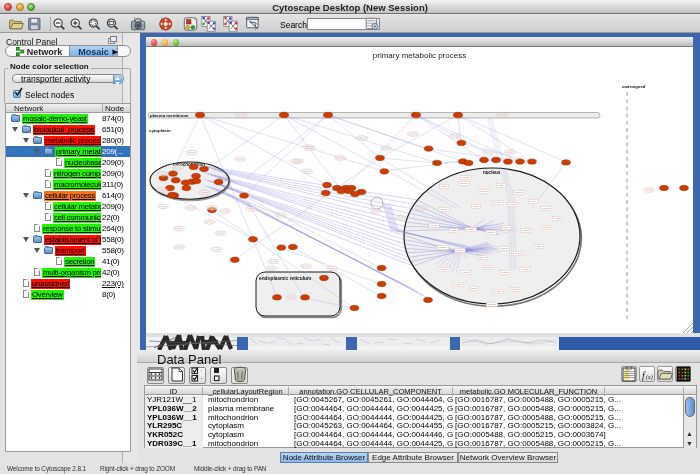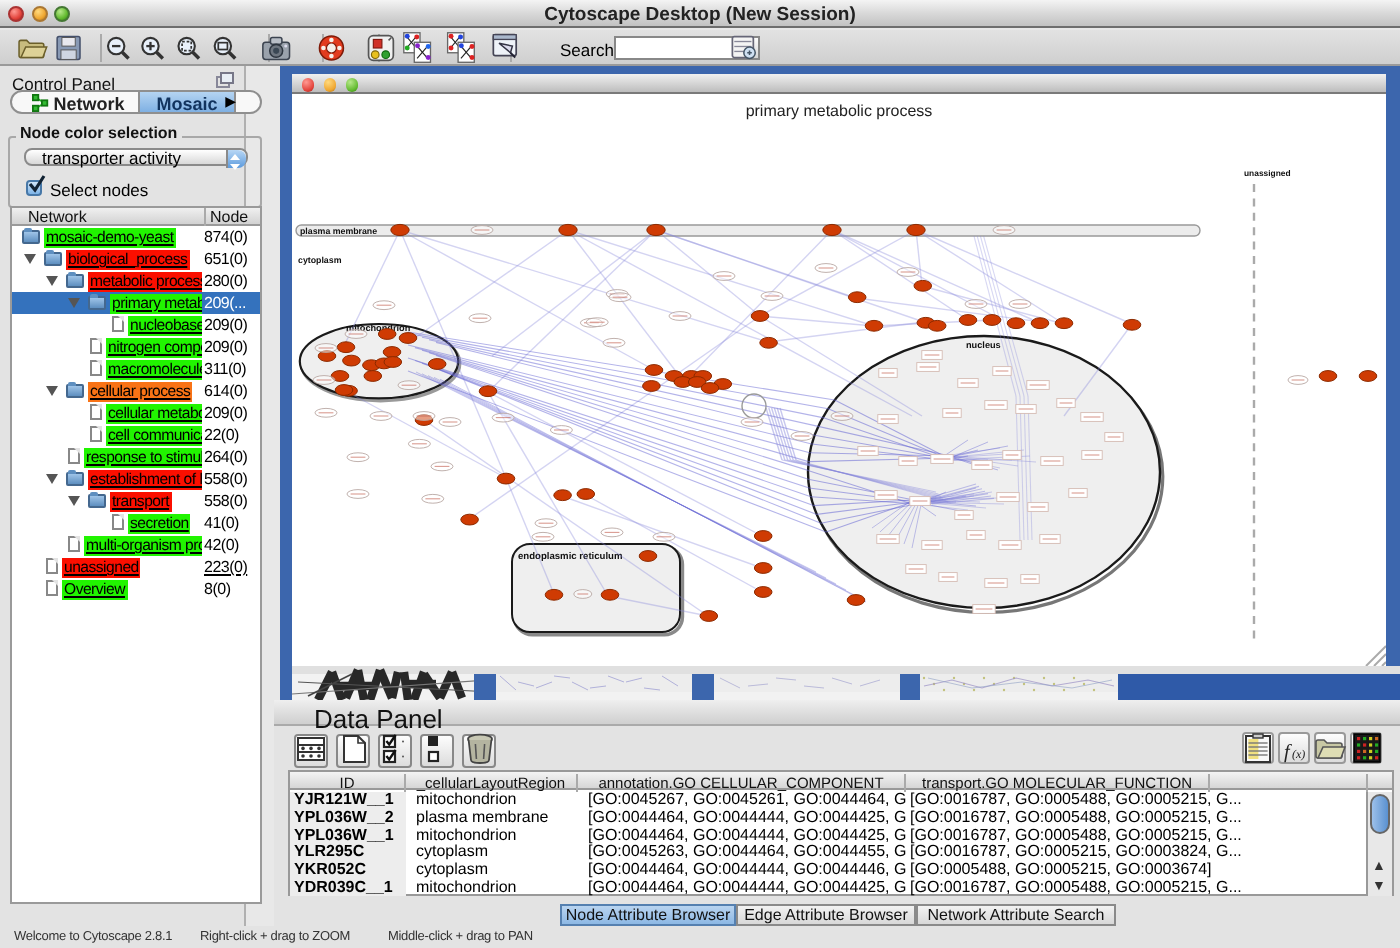--- a/index.html
+++ b/index.html
@@ -873,27 +873,27 @@
         <rect x="4.5" y="11.100000000000001" width="1.6" height="1.6" fill="#22aa22"></rect>
         <rect x="7.5" y="11.100000000000001" width="1.6" height="1.6" fill="#cccc22"></rect>
         <rect x="10.5" y="11.100000000000001" width="1.6" height="1.6" fill="#cc2222"></rect>
       </g>
     </svg>
   <div id="dtable">
     <div id="dt-hdr">
       <div style="left:0;width:58px;">ID</div>
       <div style="left:58px;width:86px;">_cellularLayoutRegion</div>
       <div style="left:144px;width:164px;">annotation.GO CELLULAR_COMPONENT</div>
-      <div style="left:308px;width:152px;">transport.GO MOLECULAR_FUNCTION</div>
+      <div style="left:308px;width:152px;">metabolic.GO MOLECULAR_FUNCTION</div>
       <div style="left:460px;width:79px;"></div>
     </div>
     <div style="position:absolute;left:0;top:10px;width:58px;height:52px;background:#ededed;"></div>
       <div id="drows">
         <div class="drow" style="top:10px">
-    <span class="dcell" style="left:2px;width:58px;font-weight:bold">YJR121W__1</span>
+    <span class="dcell" style="left:2px;width:58px;font-weight:normal">YJR121W__1</span>
     <span class="dcell" style="left:63px;width:84px">mitochondrion</span>
     <span class="dcell" style="left:149px;width:159px">[GO:0045267, GO:0045261, GO:0044464, G...</span>
     <span class="dcell" style="left:310px;width:225px">[GO:0016787, GO:0005488, GO:0005215, G...</span>
   </div>
         <div class="drow" style="top:18.8px">
     <span class="dcell" style="left:2px;width:58px;font-weight:bold">YPL036W__2</span>
     <span class="dcell" style="left:63px;width:84px">plasma membrane</span>
     <span class="dcell" style="left:149px;width:159px">[GO:0044464, GO:0044444, GO:0044425, G...</span>
     <span class="dcell" style="left:310px;width:225px">[GO:0016787, GO:0005488, GO:0005215, G...</span>
   </div>
@@ -925,19 +925,19 @@
     <div id="dscroll">
       <div id="dthumb"></div>
       <div style="position:absolute;left:2px;bottom:11px;font-size:7px;color:#333">▲</div>
       <div style="position:absolute;left:2px;bottom:1px;font-size:7px;color:#333">▼</div>
     </div>
   </div>
 </div>
 
 <div class="btab" id="btab1">Node Attribute Browser</div>
 <div class="btab" style="left:368px;width:90px;">Edge Attribute Browser</div>
-<div class="btab" style="left:458px;width:100px;">Network Attribute Search</div>
+<div class="btab" style="left:458px;width:100px;">Network Overview Browser</div>
 
 <div class="abs" id="statusbar">
   <span style="position:absolute;left:7px;top:2px">Welcome to Cytoscape 2.8.1</span>
   <span style="position:absolute;left:100px;top:2px">Right-click + drag to ZOOM</span>
   <span style="position:absolute;left:194px;top:2px">Middle-click + drag to PAN</span>
 </div>
 
 </body></html>

